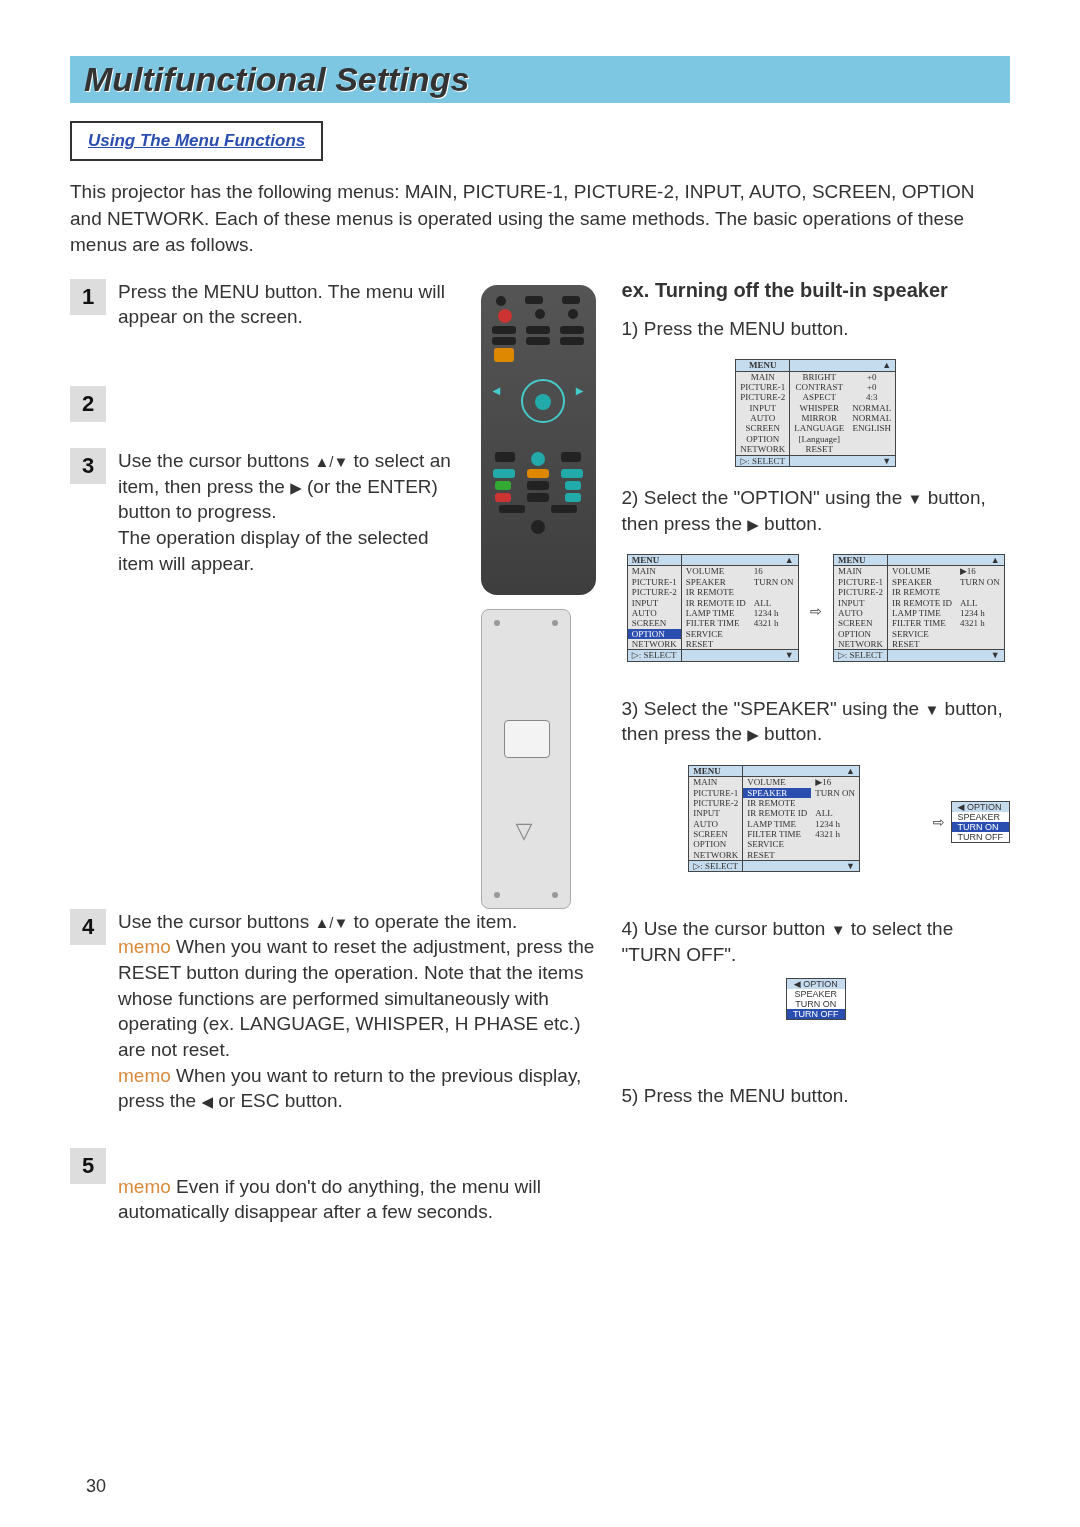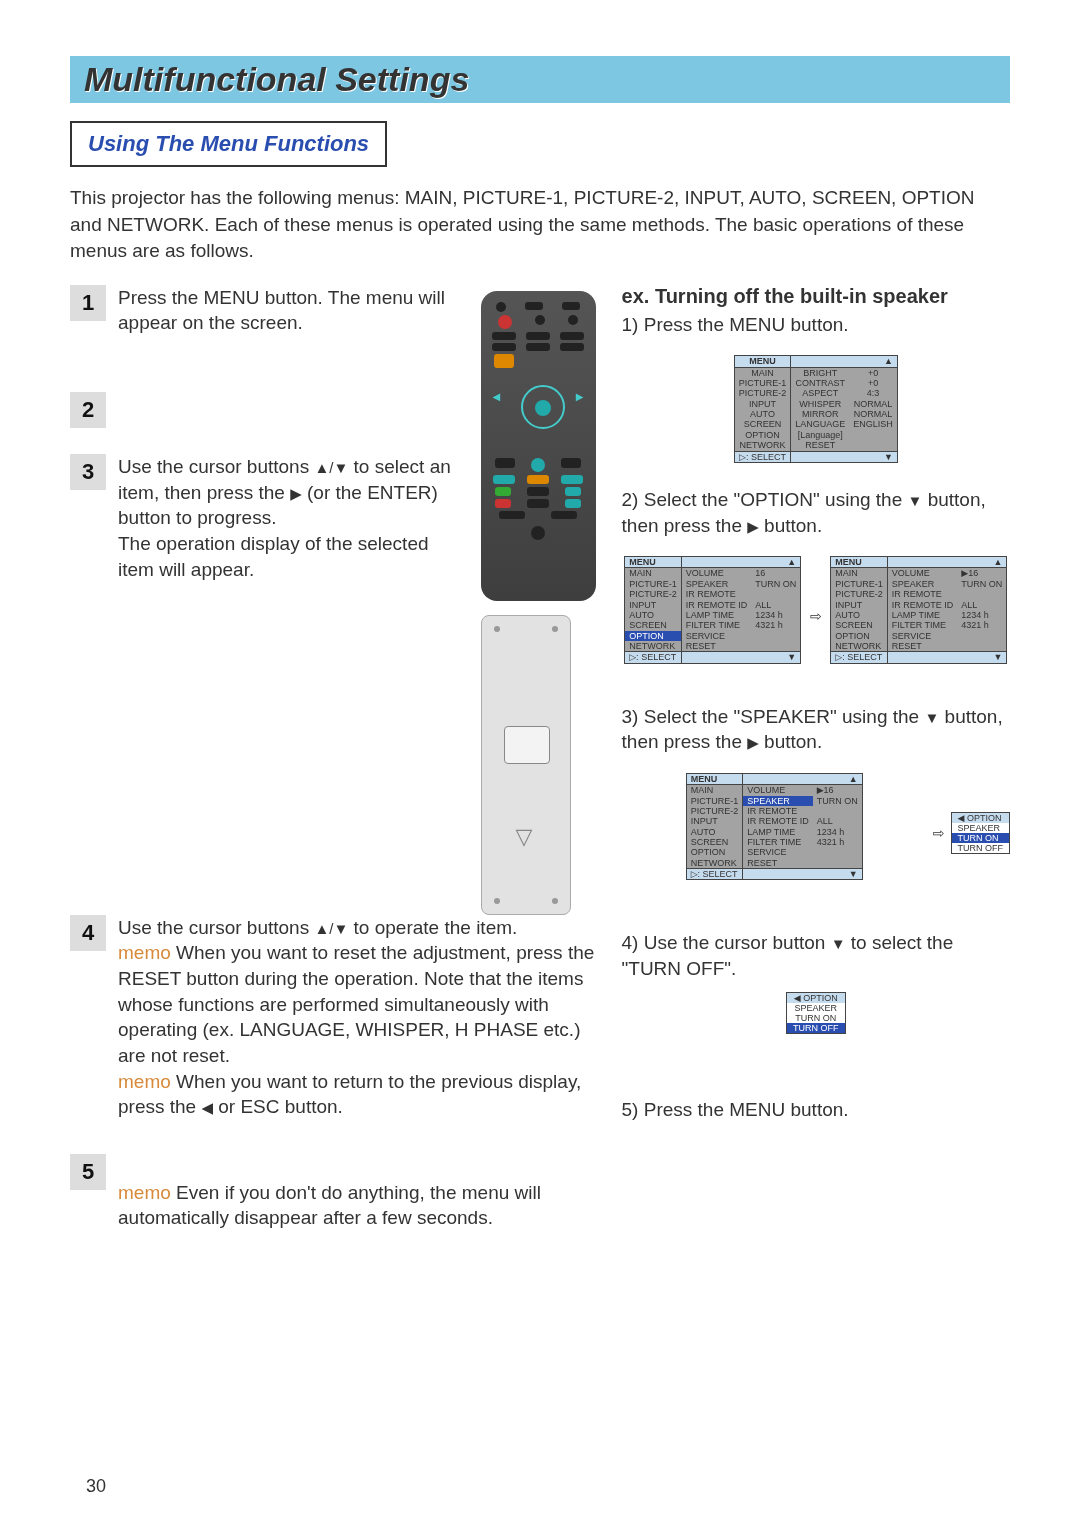--- a/index.html
+++ b/index.html
@@ -1,21 +1,21 @@
 <!DOCTYPE html>
 <html><head>
 <meta charset="utf-8">
 <style>
   * { box-sizing: border-box; margin: 0; padding: 0; }
   body { font-family: Arial, Helvetica, sans-serif; background: #fff; color: #333; }
   .page { width: 1080px; height: 1527px; padding: 56px 70px 16px 70px; position: relative; }
   .title-bar { background: #7ec7e2; padding: 4px 14px; margin-bottom: 18px; }
   .title-bar h1 { font-size: 34px; font-weight: bold; font-style: italic; color: #333; text-shadow: 1px 1px 0 #fff; }
   .subtitle-box { display: inline-block; border: 2px solid #333; padding: 8px 16px; margin-bottom: 18px; }
-  .subtitle-box h2 { font-size: 22px; font-weight: bold; font-style: italic; color: #2a4db0; }
+  .subtitle-box h2 { font-size: 17px; font-weight: bold; font-style: italic; color: #2a4db0; text-decoration: underline; }
   .intro { font-size: 19px; line-height: 1.4; margin-bottom: 20px; }
   .main-cols { display: flex; gap: 26px; }
   .left-col { flex: 1.15; }
   .right-col { flex: 0.85; }
   .step { display: flex; gap: 12px; margin-bottom: 18px; }
   .step-num { width: 36px; height: 36px; background: #ddd; display: flex; align-items: center; justify-content: center; font-size: 22px; font-weight: bold; color: #111; flex-shrink: 0; }
   .step-body { font-size: 19px; line-height: 1.35; flex: 1; }
   .memo { color: #d88a3a; }
   .arrow { font-size: 15px; vertical-align: middle; }
   .remote-area { display: flex; align-items: flex-start; gap: 8px; margin-top: 6px; }
@@ -26,23 +26,23 @@
   .r-red  { background:#c33 !important; }
   .r-blue { background:#2aa !important; }
   .r-green{ background:#3a3 !important; }
   .r-orng { background:#d80 !important; }
   .remote-labels { display:flex; flex-direction:column; gap:42px; font-size:15px; line-height:1.15; padding-top:56px; }
   .remote-labels > div { border-left: 1px solid #888; padding-left: 6px; }
   .remote2 { width: 90px; height: 300px; background: #e2e2e2; border: 1px solid #aaa; border-radius: 8px; position: relative; margin-right: 8px; }
   .remote2 .hole { width:6px; height:6px; border-radius:50%; background:#999; position:absolute; }
   .remote2 .screen2 { width:46px; height:38px; background:#f3f3f3; border:1px solid #888; border-radius:4px; position:absolute; top:110px; left:22px;}
   .remote2 .down-tri { position:absolute; bottom:64px; left:34px; font-size:22px; color:#888;}
-  .ex-title { font-size: 20px; font-weight: bold; margin-bottom: 4px; }
+  .ex-title { font-size: 20px; font-weight: bold; margin-bottom: 14px; }
   .ex-step { font-size: 19px; line-height: 1.35; margin-bottom: 10px; }
-  .osd { border: 1px solid #444; font-size: 9px; line-height: 1.15; margin: 8px auto 20px auto; display:inline-block; background:#a3a3a3; }
+  .osd { border: 1px solid #444; font-size: 9px; line-height: 1.15; margin: 8px auto 14px auto; display:inline-block; background:#e5e5e5;font-family:Liberation Serif, serif; }
   .osd table { border-collapse: collapse; }
   .osd td { padding: 0 4px; white-space: nowrap; }
   .osd .hdr { background:#c5dbee; font-weight:bold; border-bottom:1px solid #444; }
   .osd .left { border-right:1px solid #444; }
   .osd .ftr { background:#c5dbee; border-top:1px solid #444; }
   .osd .hl  { background:#2a4db0; color:#fff; }
   .osd-pair { display:flex; align-items:center; gap:6px; justify-content:center; margin-bottom:20px; }
   .osd-wrap { text-align:center; }
   .mini-pop { border:1px solid #444; font-size:9px; display:inline-block; }
   .mini-pop div { padding: 0 6px; }

